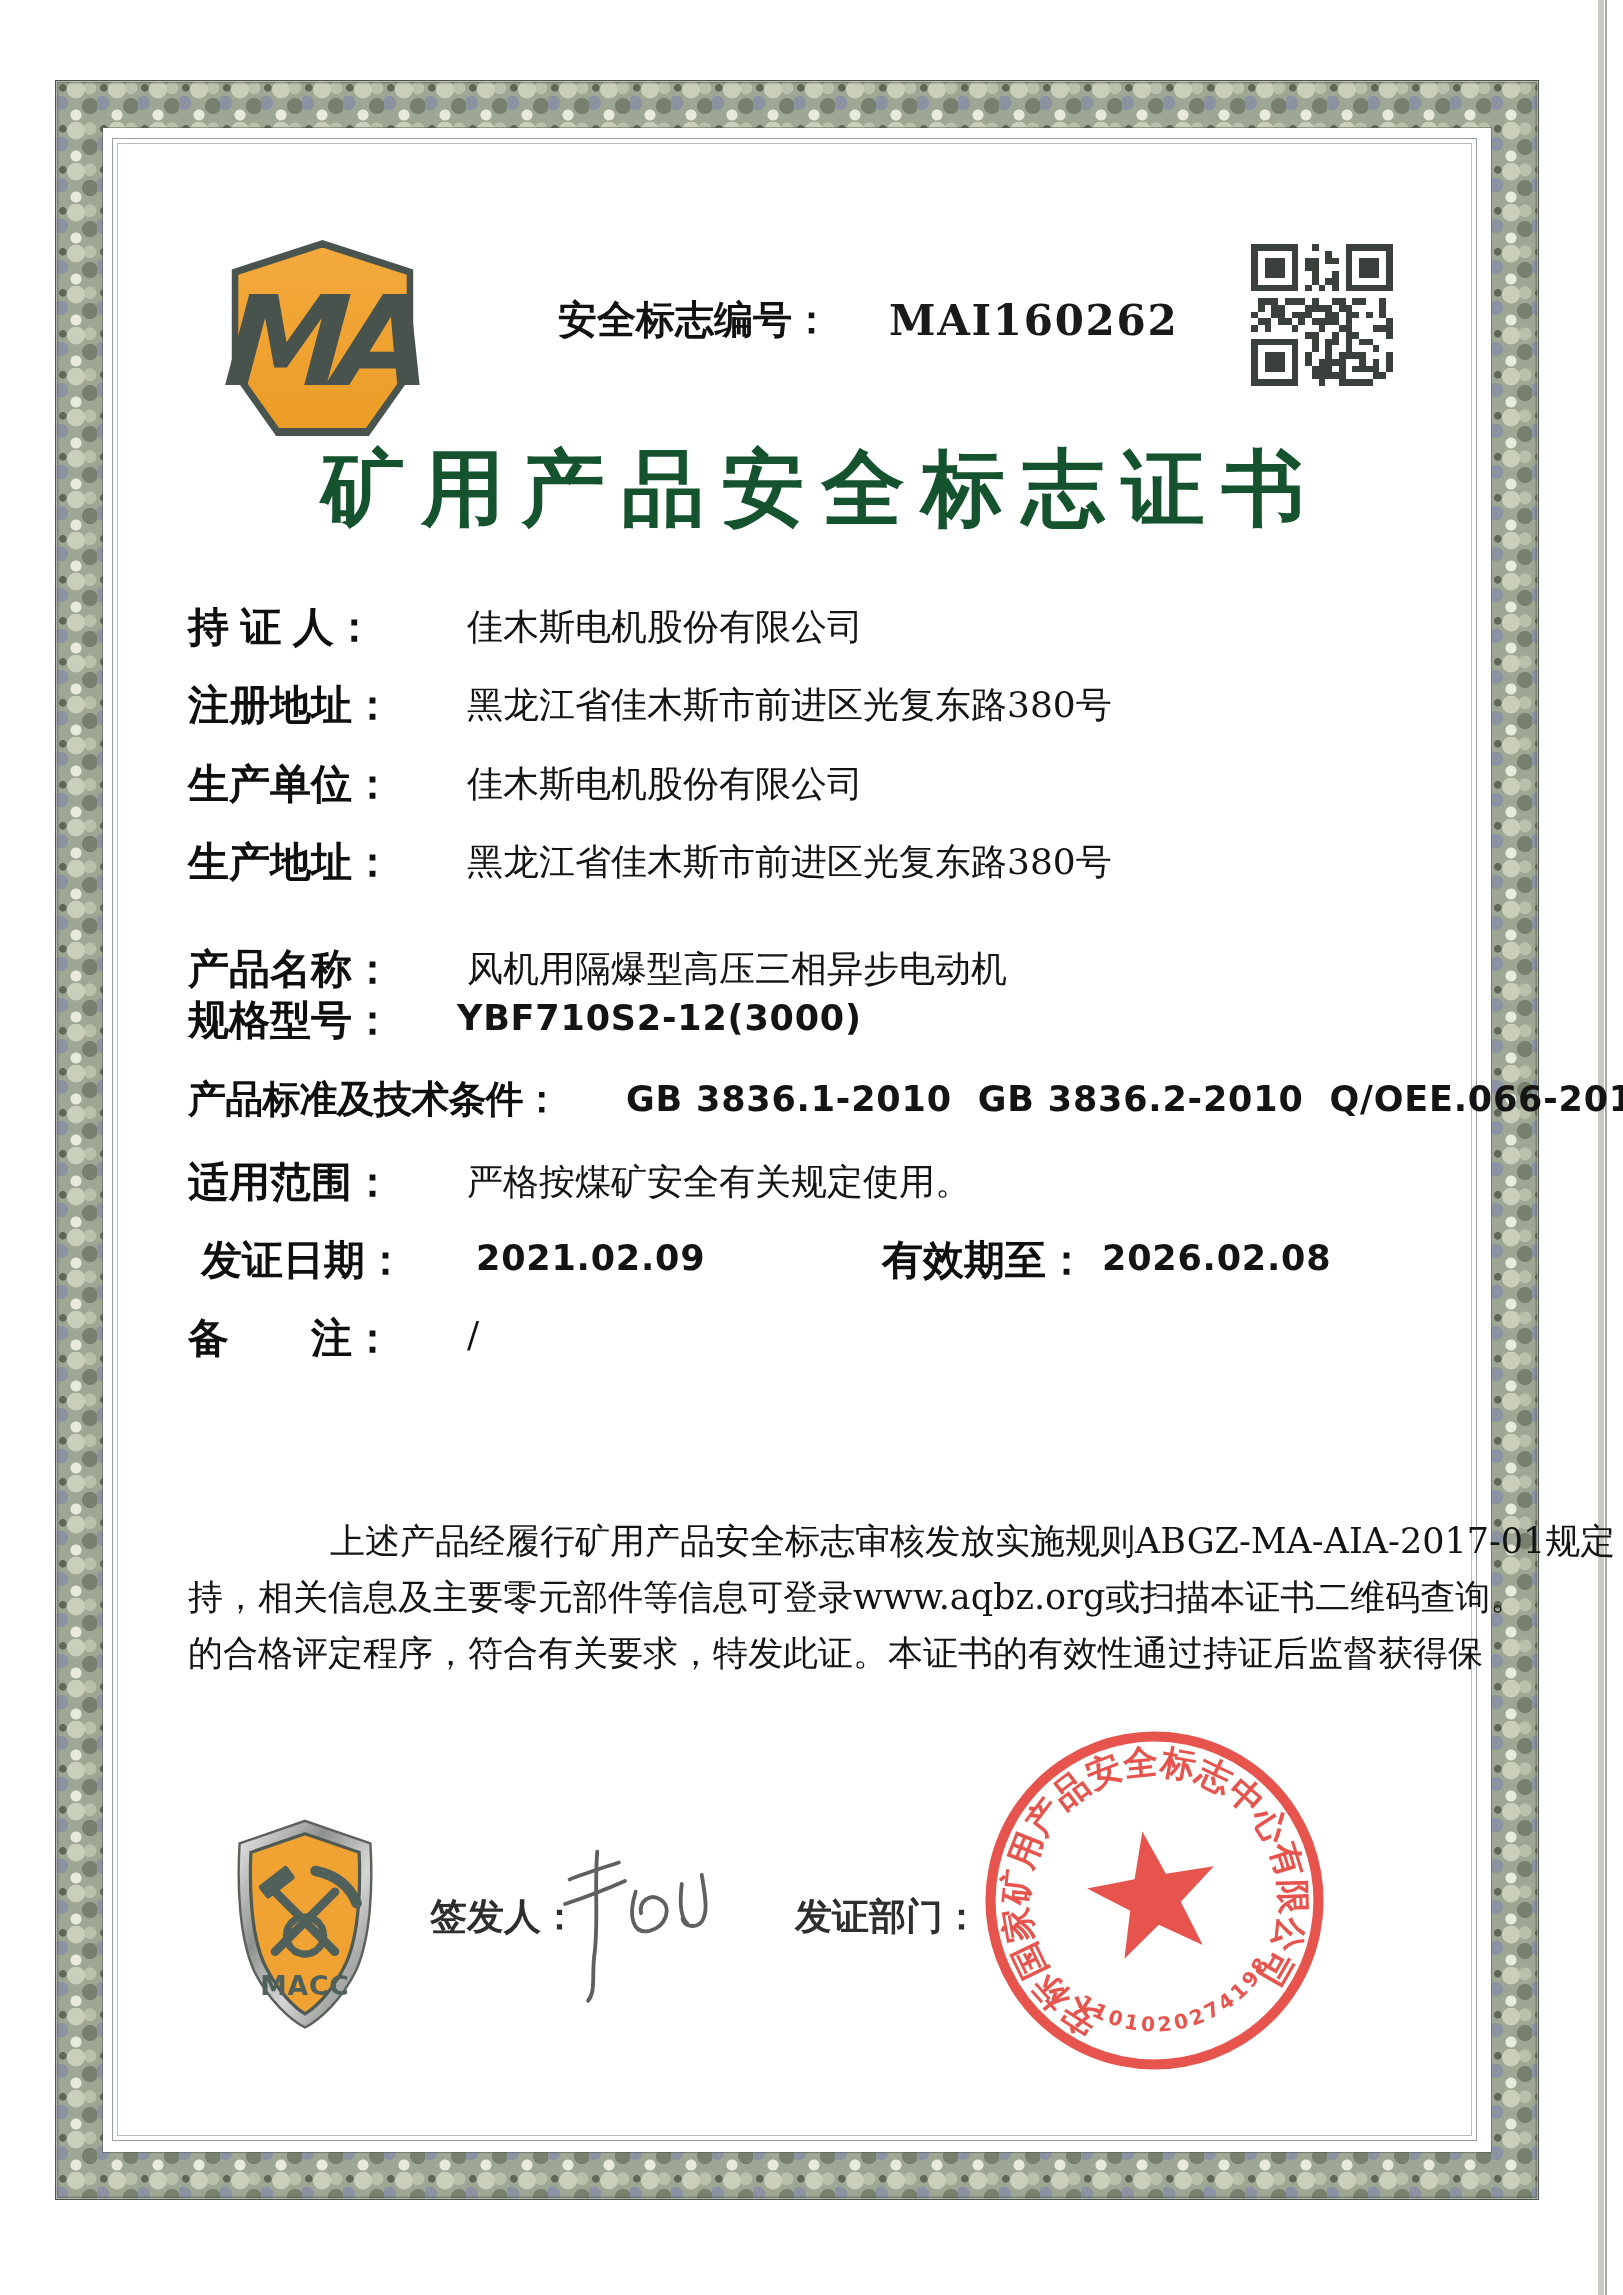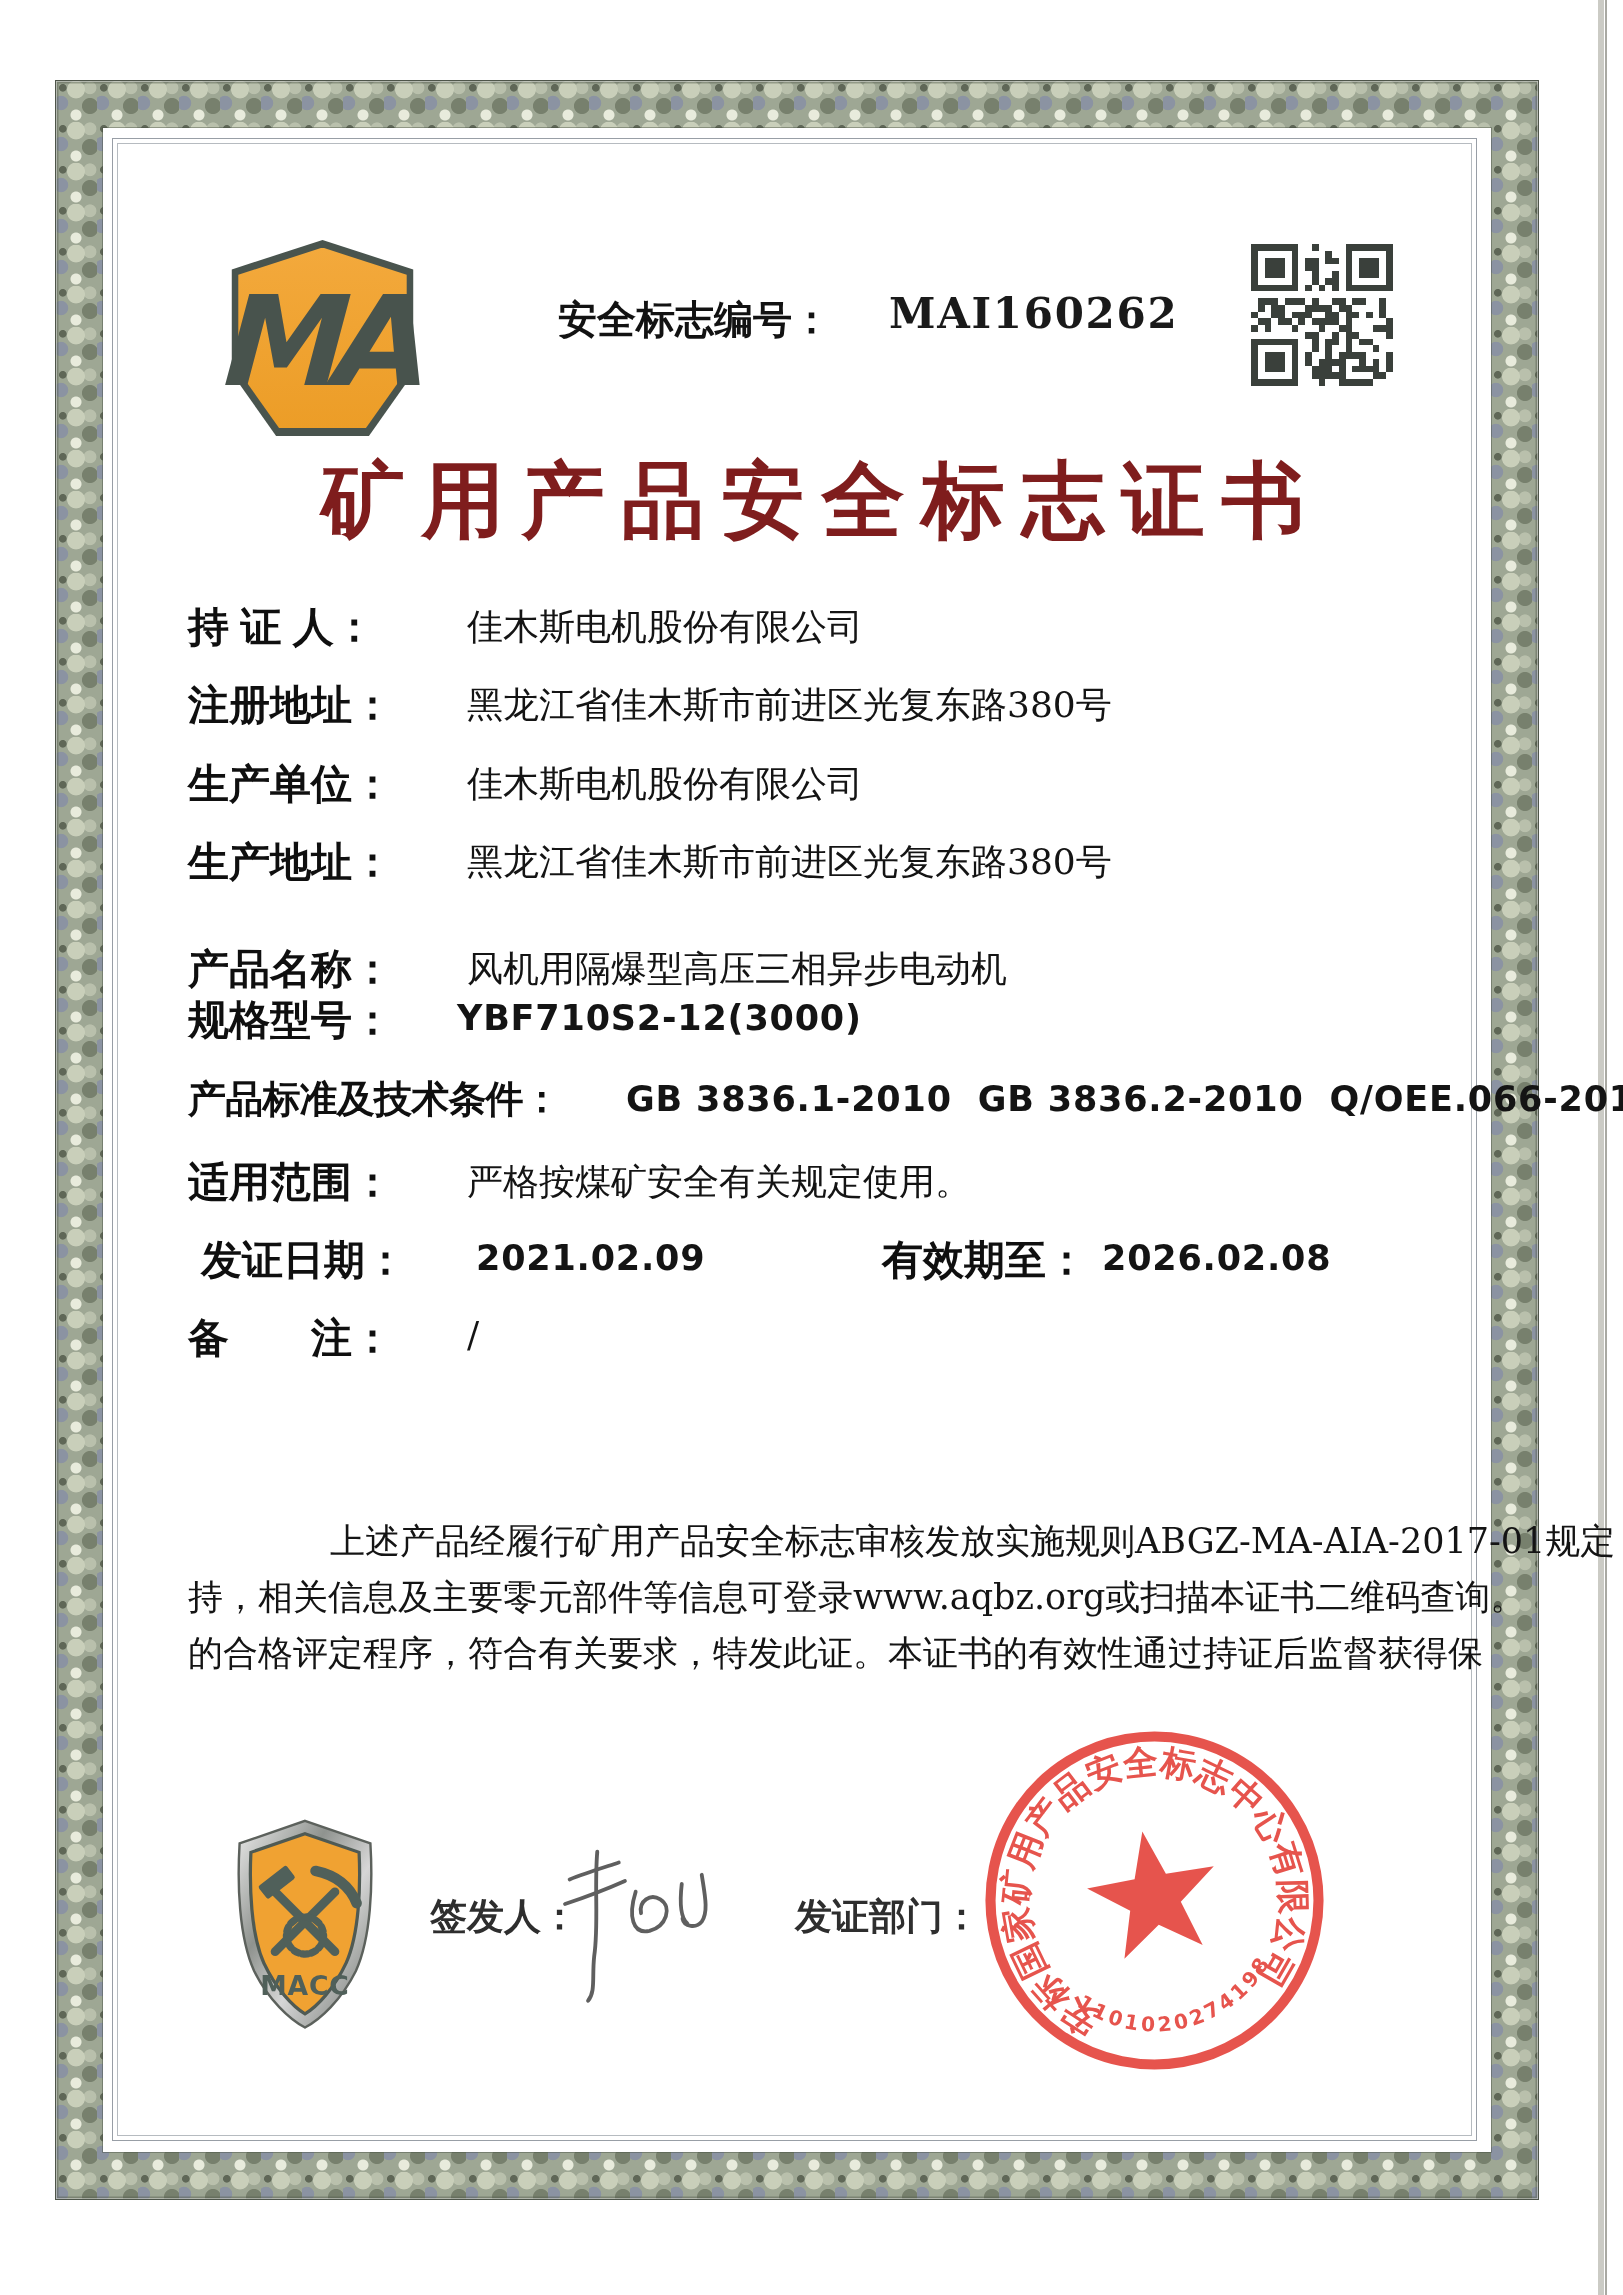--- a/index.html
+++ b/index.html
@@ -35,28 +35,28 @@
   .ma-outer{position:absolute;inset:0;background:#49544e;
     clip-path:polygon(50% 0,93% 15%,93% 68%,72% 100%,28% 100%,7% 68%,7% 15%);}
   .ma-inner{position:absolute;inset:7.6px;background:linear-gradient(180deg,#f3a93c,#ec9d27);
     clip-path:polygon(50% 0,93% 15%,93% 68%,72% 100%,28% 100%,7% 68%,7% 15%);}
   .ma-text{position:absolute;left:0;right:0;top:29px;text-align:center;
     font:italic 900 125px "DejaVu Sans",sans-serif;color:#48534d;
     letter-spacing:-13.5px;transform:skewX(-4deg);}
 
   
   .safety-label{position:absolute;left:558px;top:293px;font:700 39px "Liberation Sans",sans-serif;color:#121212;white-space:pre;}
-  .safety-value{position:absolute;left:889px;top:289px;font:700 42px "DejaVu Serif",serif;color:#1a1a1a;letter-spacing:1.7px;}
+  .safety-value{position:absolute;left:889px;top:296px;font:700 42px "DejaVu Serif",serif;color:#1a1a1a;letter-spacing:1.7px;}
 
   
   .qr{position:absolute;left:1251px;top:244px;width:142px;height:142px;}
 
   
-  .title{position:absolute;left:127px;top:446px;width:1389px;text-align:center;
-    font:900 83px "DejaVu Serif",serif;color:#7f1d1d;letter-spacing:17px;white-space:pre;}
+  .title{position:absolute;left:127px;top:434px;width:1389px;text-align:center;
+    font:900 83px "DejaVu Serif",serif;color:#14532d;letter-spacing:17px;white-space:pre;}
 
   
   .row{position:absolute;left:0;width:1623px;height:51px;}
   .row-label{position:absolute;left:188px;top:0;font:700 41px "Liberation Sans",sans-serif;color:#0f0f0f;white-space:pre;}
   .row-label.cond{font-size:38px;letter-spacing:-0.8px;}
   .row-value{position:absolute;left:467px;top:3.4px;font:400 36px "DejaVu Serif",serif;color:#141414;white-space:pre;}
   .row-value.sans{font-family:"DejaVu Sans",sans-serif;font-weight:700;font-size:35px;letter-spacing:0.8px;top:5px;}
   .row-value.std{left:626px;}
   .exp-label{position:absolute;left:869px;top:0;font:700 41px "Liberation Sans",sans-serif;color:#0f0f0f;white-space:pre;}
   .exp-value{position:absolute;left:1089px;top:5px;font:700 35px "DejaVu Sans",sans-serif;color:#141414;letter-spacing:0.8px;}

